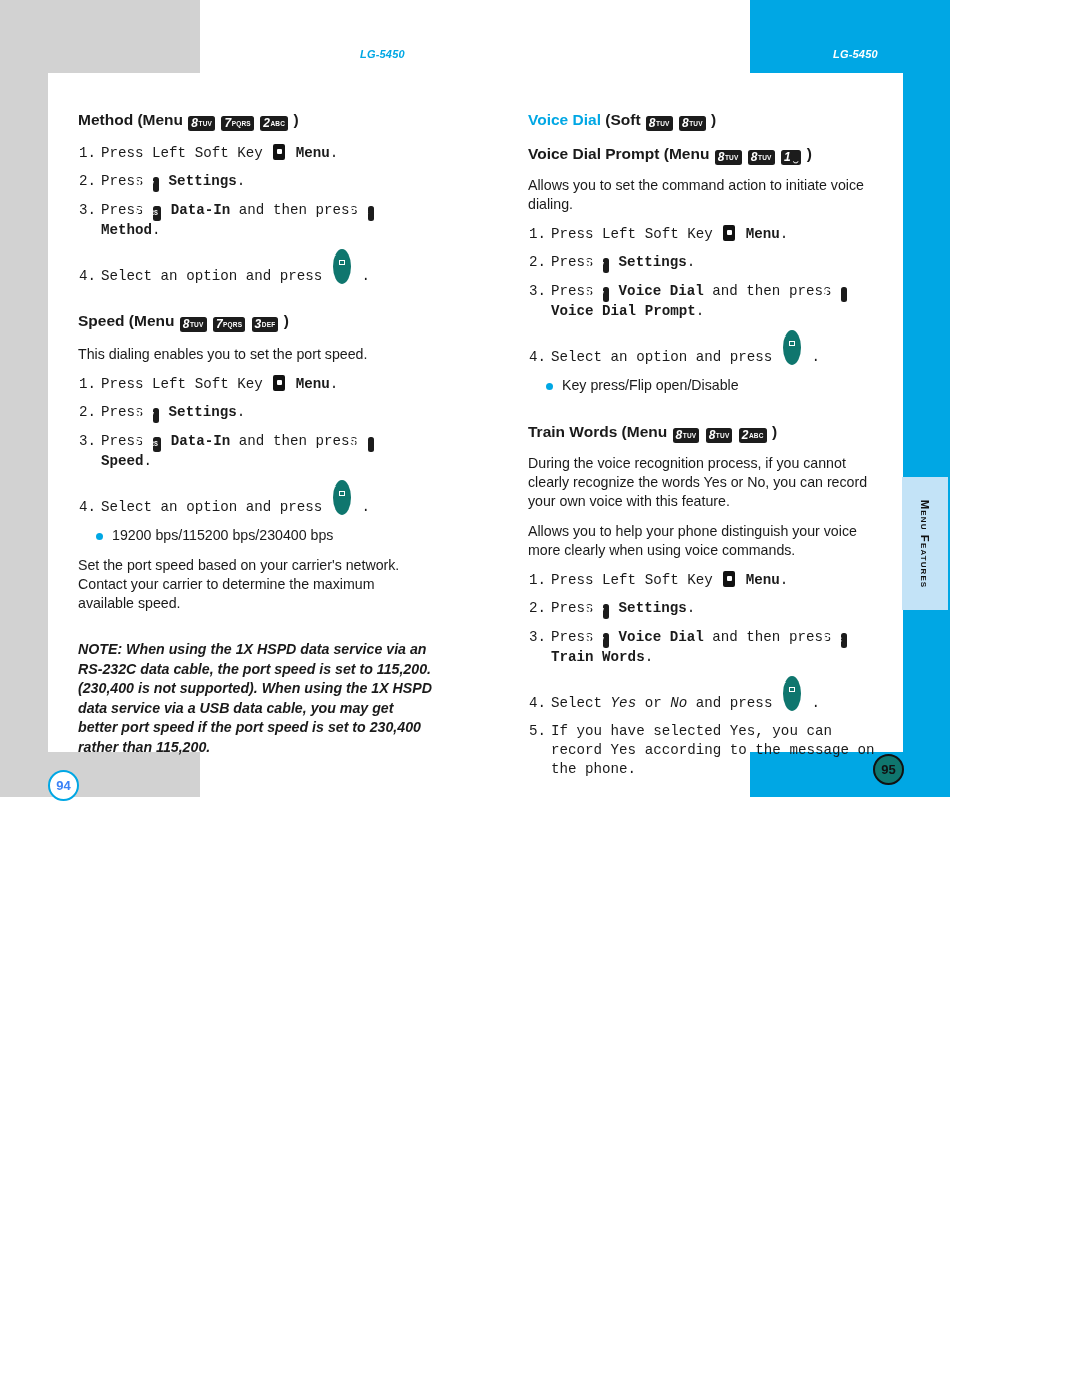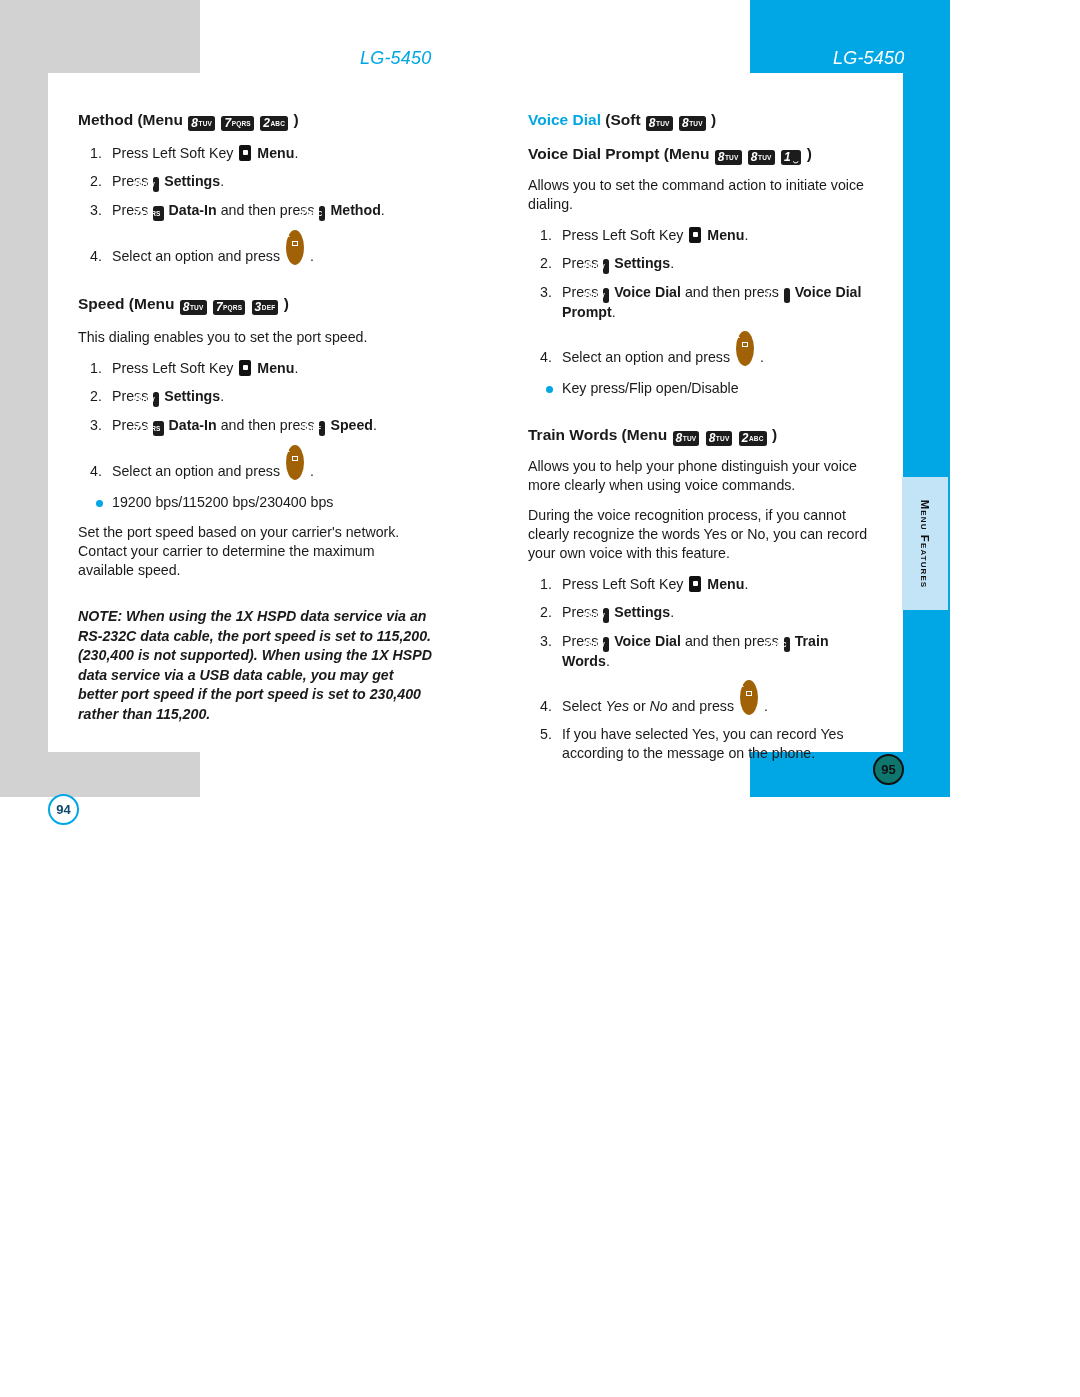--- a/index.html
+++ b/index.html
@@ -11,52 +11,52 @@
   .gray-top{position:absolute;left:0;top:0;width:197px;height:797px;background:#d2d2d2;}
   .gray-top2{position:absolute;left:0;top:0;width:200px;height:73px;background:#d2d2d2;}
   .gray-band{position:absolute;left:0;top:752px;width:200px;height:45px;background:#d2d2d2;}
 
   .blue-top{position:absolute;left:750px;top:0;width:200px;height:73px;background:#00a7e4;}
   .blue-right{position:absolute;left:900px;top:0;width:50px;height:797px;background:#00a7e4;}
   .blue-bottom{position:absolute;left:750px;top:752px;width:200px;height:45px;background:#00a7e4;}
 
   .white-page{position:absolute;left:48px;top:73px;width:855px;height:679px;background:#ffffff;}
 
-  .hdr{position:absolute;font-style:italic;font-weight:normal;font-size:18px;letter-spacing:.2px;}
+  .hdr{position:absolute;font-style:italic;font-weight:bold;font-size:11px;letter-spacing:.2px;}
   .hdr-left{left:360px;top:48px;color:#00a7e4;}
   .hdr-right{left:833px;top:48px;color:#ffffff;}
 
   
   .side-tab{position:absolute;left:902px;top:477px;width:46px;height:133px;background:#c3e3f7;}
   .side-tab span{
     position:absolute;left:50%;top:50%;
     transform:translate(-50%,-50%) rotate(90deg);
     white-space:nowrap;font-size:11.5px;font-weight:bold;color:#111;
     font-variant:small-caps;letter-spacing:1.1px;
   }
 
   
   .pgnum{position:absolute;width:27px;height:27px;border-radius:50%;
          display:flex;align-items:center;justify-content:center;
          font-size:13px;font-weight:bold;}
-  .pgnum.left{left:48px;top:794px;background:#fff;border:2.5px solid #00a7e4;color:#0c4a6e;}
+  .pgnum.left{left:48px;top:770px;background:#fff;border:2.5px solid #00a7e4;color:#3b82f6;}
   .pgnum.right{left:873px;top:754px;background:#0f766e;border:2.5px solid #111;color:#111;}
 
   
   .col{position:absolute;top:110px;width:355px;color:#1a1a1a;}
   .col-left{left:78px;}
   .col-right{left:528px;}
 
   h2.sec{font-size:15.5px;font-weight:bold;margin:0 0 13px 0;line-height:20px;}
   h2.sec .blue{color:#00a7e4;}
   h2.sub{font-size:15.5px;font-weight:bold;margin:0 0 11px 0;line-height:20px;}
 
   p.body{font-size:14.2px;line-height:19px;margin:0 0 11px 0;}
 
-  ol.steps{list-style:none;margin:12px;padding:0;}
+  ol.steps{list-style:none;margin:1px;padding:0;font-family:Liberation Mono, monospace;}
   ol.steps li{font-size:14.2px;line-height:19px;margin:0 0 9px 0;
               padding-left:22px;text-indent:-22px;}
   ol.steps li .num{display:inline-block;width:22px;text-indent:0;}
   ol.steps li b{font-weight:bold;}
   ol.steps li i{font-style:italic;}
 
   ul.opts{list-style:none;margin:0 0 11px 0;padding:0 0 0 18px;}
   ul.opts li{font-size:14.2px;line-height:19px;position:relative;padding-left:16px;}
   ul.opts li:before{content:"";position:absolute;left:0;top:7px;width:7px;height:7px;
                     border-radius:50%;background:#00a7e4;}
@@ -71,21 +71,21 @@
   .key .d{font-size:12px;font-weight:bold;font-style:italic;vertical-align:baseline;}
   .key .l{font-size:6.5px;font-weight:bold;letter-spacing:.2px;vertical-align:1px;
           margin-left:.5px;}
   .key.one .l{font-size:9px;vertical-align:0px;}
 
   .softkey{display:inline-block;background:#111;border-radius:2px;width:12px;height:16px;
            vertical-align:-3px;position:relative;margin:0 2px;}
   .softkey:after{content:"";position:absolute;left:3.5px;top:5px;width:5px;height:5px;
                  background:#fff;border-radius:1px;}
 
-  .okkey{display:inline-block;width:18px;height:35px;border-radius:50%;background:#a16207;
+  .okkey{display:inline-block;width:18px;height:35px;border-radius:50%;background:#0f766e;
          color:#fff;vertical-align:-4px;position:relative;margin:0 2px;}
   .okkey .ok{position:absolute;left:0;right:0;top:1px;text-align:center;
              font-size:8px;font-weight:bold;line-height:8px;}
   .okkey .sq{position:absolute;left:6px;top:10.5px;width:6px;height:5px;
              border:1px solid #fff;box-sizing:border-box;}
 </style>
 </head>
 <body>
 
 <div id="sheet">
@@ -235,22 +235,22 @@
     <div class="gapmd"></div>
 
     <h2 class="sub">
       <span>Train Words (Menu</span>
       <span class="key"><span class="d">8</span><span class="l">TUV</span></span>
       <span class="key"><span class="d">8</span><span class="l">TUV</span></span>
       <span class="key"><span class="d">2</span><span class="l">ABC</span></span>
       <span>)</span>
     </h2>
 
+    <p class="body">During the voice recognition process, if you cannot clearly recognize the words Yes or No, you can record your own voice with this feature.</p>
     <p class="body">Allows you to help your phone distinguish your voice more clearly when using voice commands.</p>
-    <p class="body">During the voice recognition process, if you cannot clearly recognize the words Yes or No, you can record your own voice with this feature.</p>
 
     <ol class="steps">
       <li><span class="num">1.</span><span>Press Left Soft Key</span>
         <span class="softkey"></span>
         <b>Menu</b><span>.</span></li>
 
       <li><span class="num">2.</span><span>Press</span>
         <span class="key"><span class="d">8</span><span class="l">TUV</span></span>
         <b>Settings</b><span>.</span></li>
 

